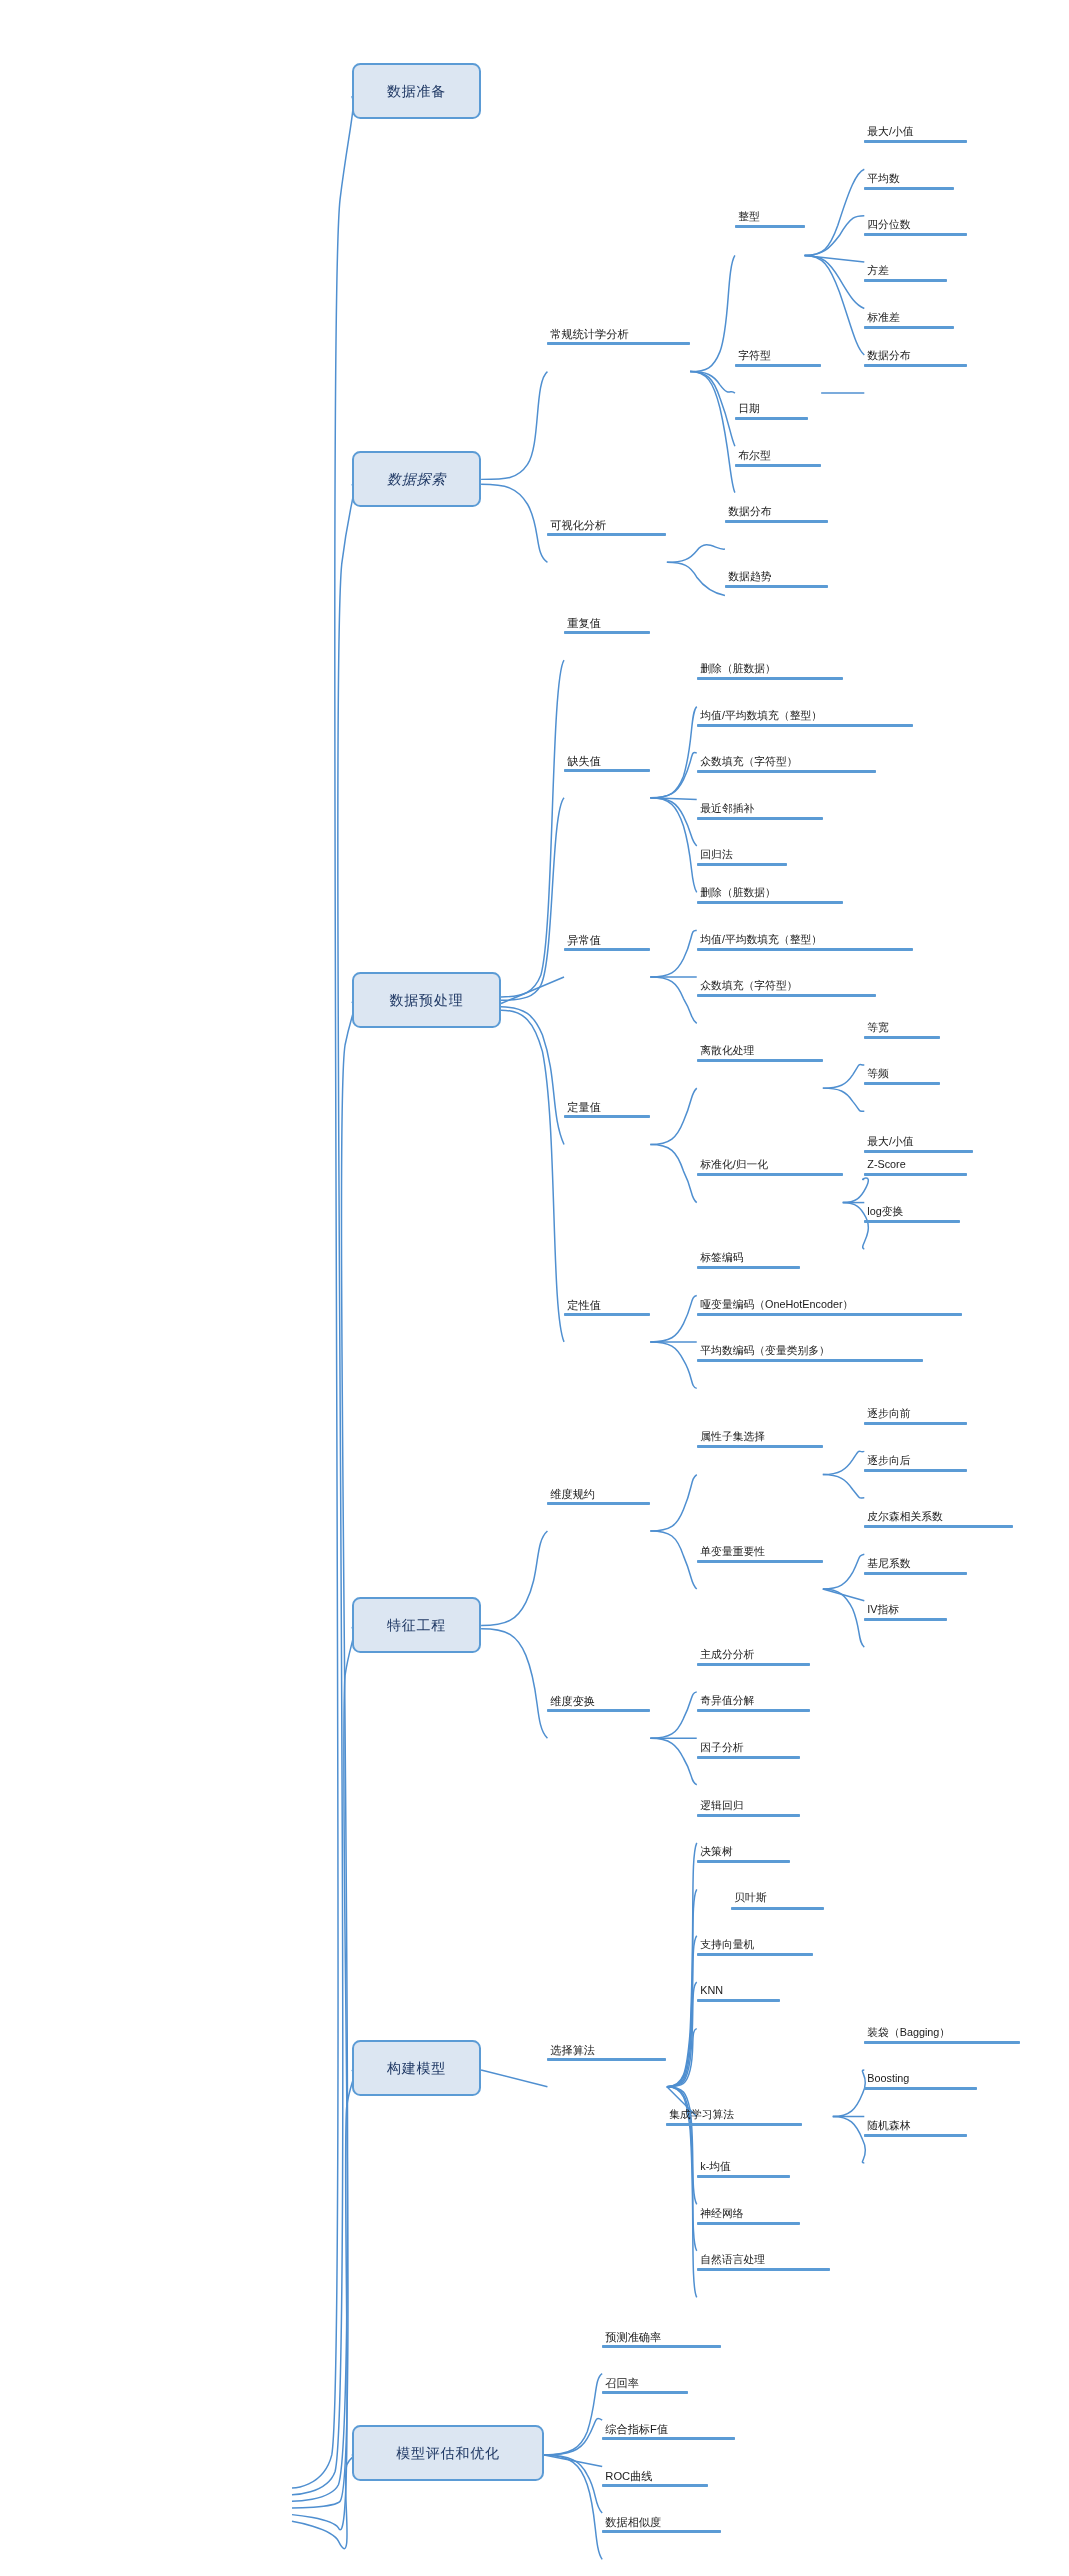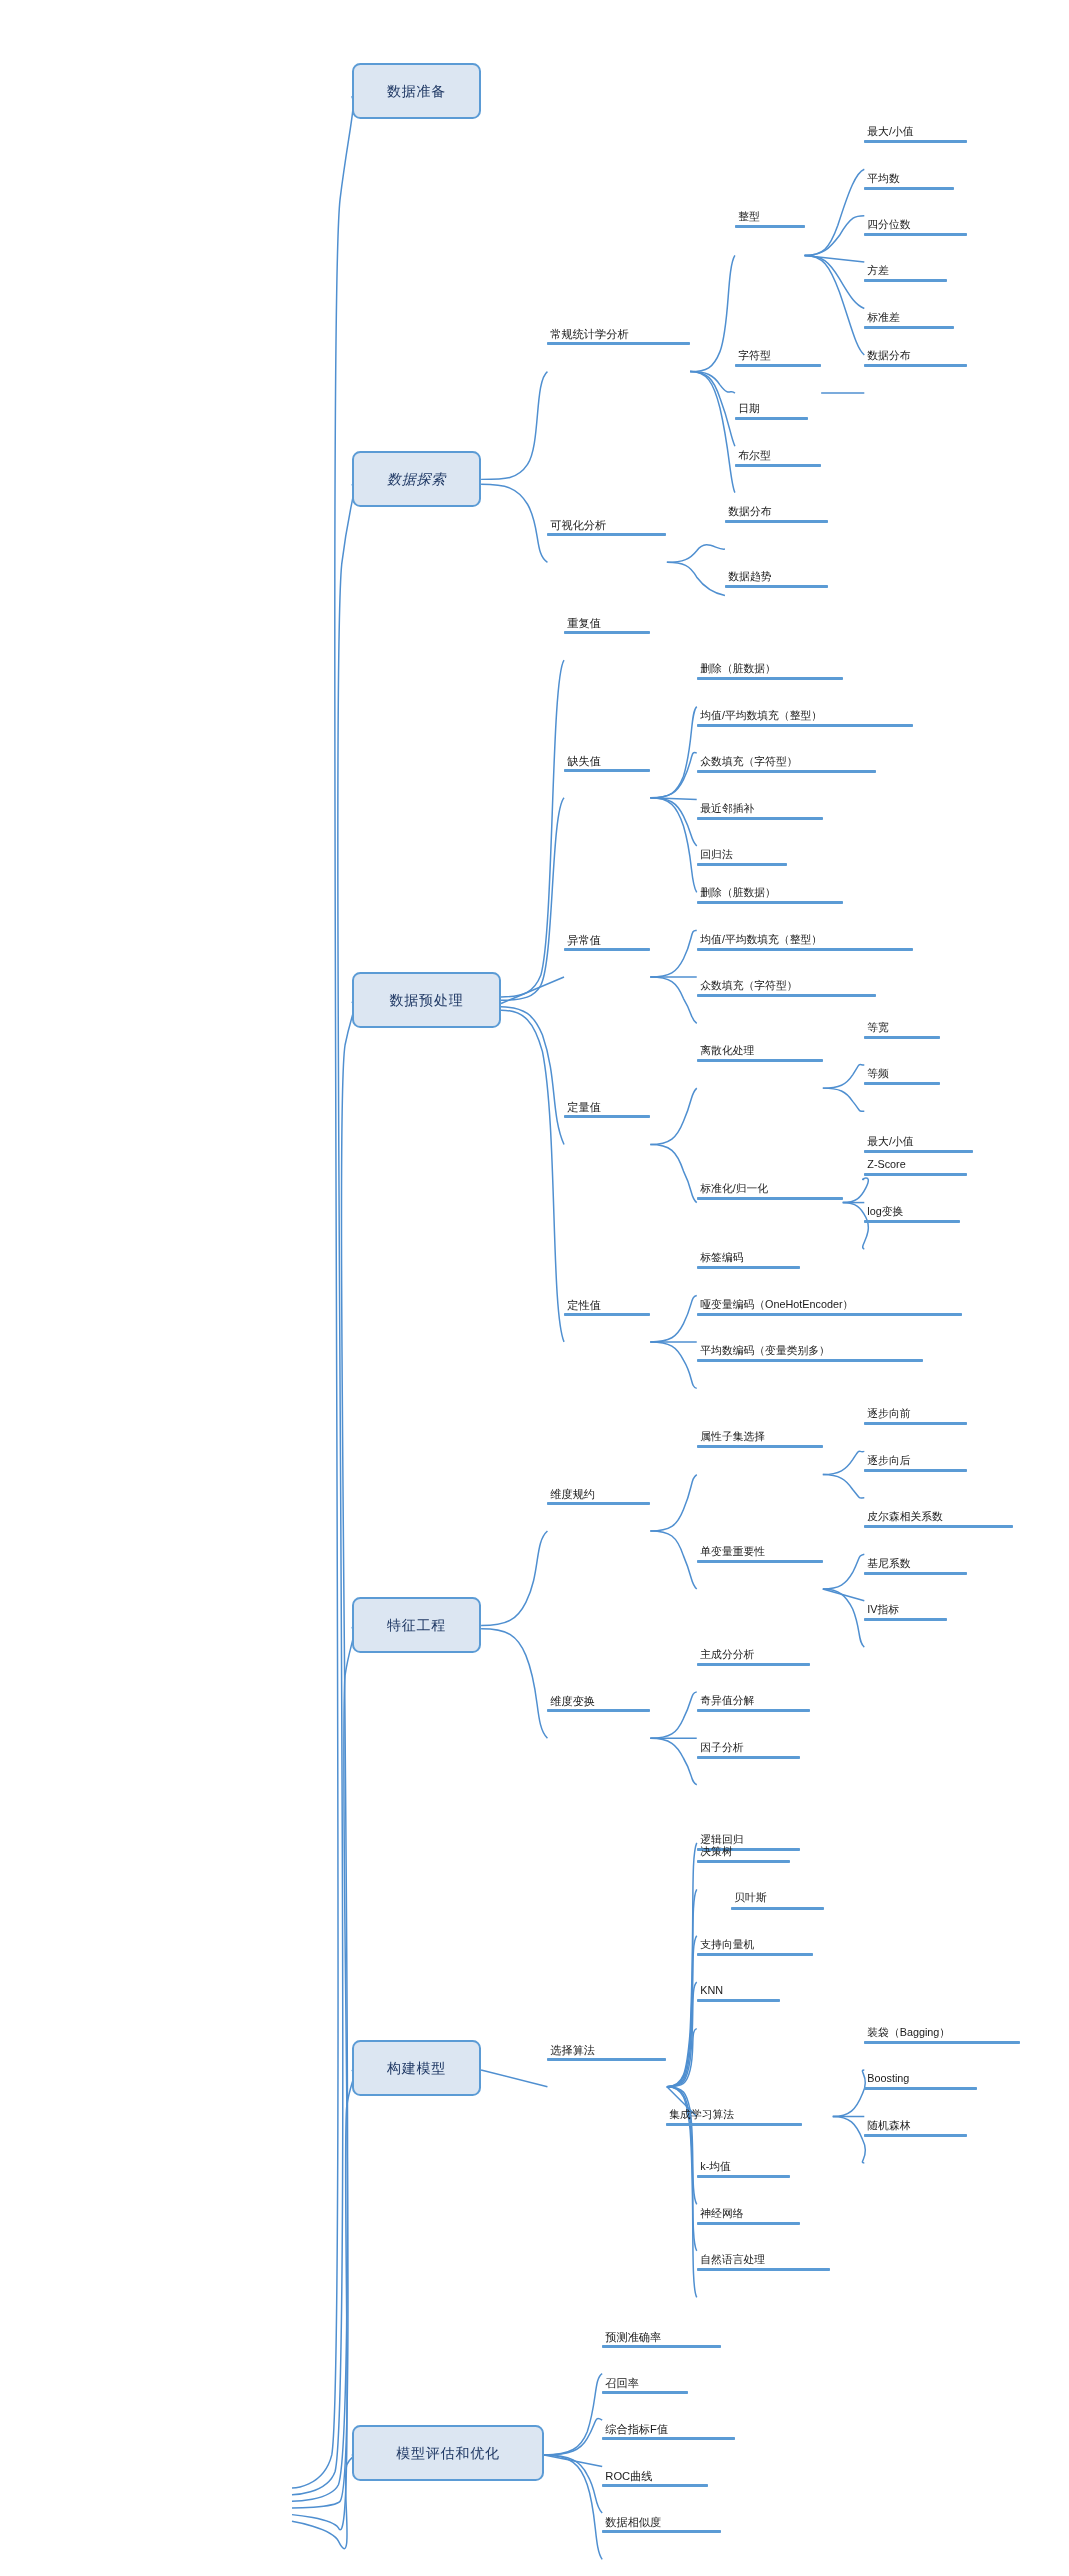--- a/index.html
+++ b/index.html
@@ -285,21 +285,21 @@
         <span class="leaf-rule" style="background: rgb(91, 155, 213);"></span>
       </div>
       <div class="leaf lvl4" style="left: 864px; top: 1022px; width: 76px;">
         <span class="leaf-label">等宽</span>
         <span class="leaf-rule" style="background: rgb(91, 155, 213);"></span>
       </div>
       <div class="leaf lvl4" style="left: 864px; top: 1068px; width: 76px;">
         <span class="leaf-label">等频</span>
         <span class="leaf-rule" style="background: rgb(91, 155, 213);"></span>
       </div>
-      <div class="leaf lvl3" style="left: 697px; top: 1159px; width: 146px; margin-top: 24px;">
+      <div class="leaf lvl3" style="left: 697px; top: 1159px; width: 146px;">
         <span class="leaf-label">标准化/归一化</span>
         <span class="leaf-rule" style="background: rgb(91, 155, 213);"></span>
       </div>
       <div class="leaf lvl4" style="left: 864px; top: 1136px; width: 109px;">
         <span class="leaf-label">最大/小值</span>
         <span class="leaf-rule" style="background: rgb(91, 155, 213);"></span>
       </div>
       <div class="leaf lvl4" style="left: 864px; top: 1159px; width: 103px;">
         <span class="leaf-label">Z-Score</span>
         <span class="leaf-rule" style="background: rgb(91, 155, 213);"></span>
@@ -369,21 +369,21 @@
         <span class="leaf-rule" style="background: rgb(91, 155, 213);"></span>
       </div>
       <div class="leaf lvl3" style="left: 697px; top: 1742px; width: 103px;">
         <span class="leaf-label">因子分析</span>
         <span class="leaf-rule" style="background: rgb(91, 155, 213);"></span>
       </div>
       <div class="leaf lvl2" style="left: 547px; top: 2044px; width: 119px;">
         <span class="leaf-label">选择算法</span>
         <span class="leaf-rule" style="background: rgb(91, 155, 213);"></span>
       </div>
-      <div class="leaf lvl3" style="left: 697px; top: 1800px; width: 103px; margin-top: 34px;">
+      <div class="leaf lvl3" style="left: 697px; top: 1800px; width: 103px;">
         <span class="leaf-label">逻辑回归</span>
         <span class="leaf-rule" style="background: rgb(91, 155, 213);"></span>
       </div>
       <div class="leaf lvl3" style="left: 697px; top: 1846px; width: 93px;">
         <span class="leaf-label">决策树</span>
         <span class="leaf-rule" style="background: rgb(91, 155, 213);"></span>
       </div>
       <div class="leaf lvl3" style="left: 731px; top: 1893px; width: 93px; font-family: Liberation Mono, monospace;">
         <span class="leaf-label">贝叶斯</span>
         <span class="leaf-rule" style="background: rgb(91, 155, 213);"></span>

